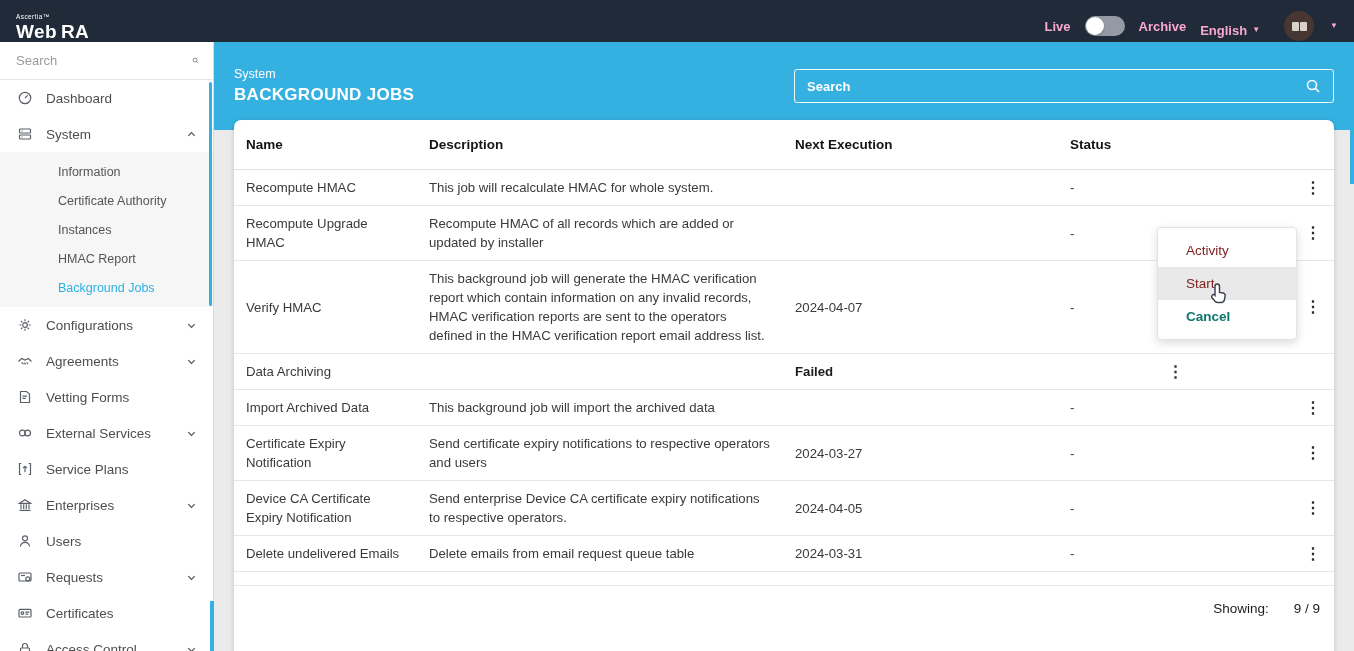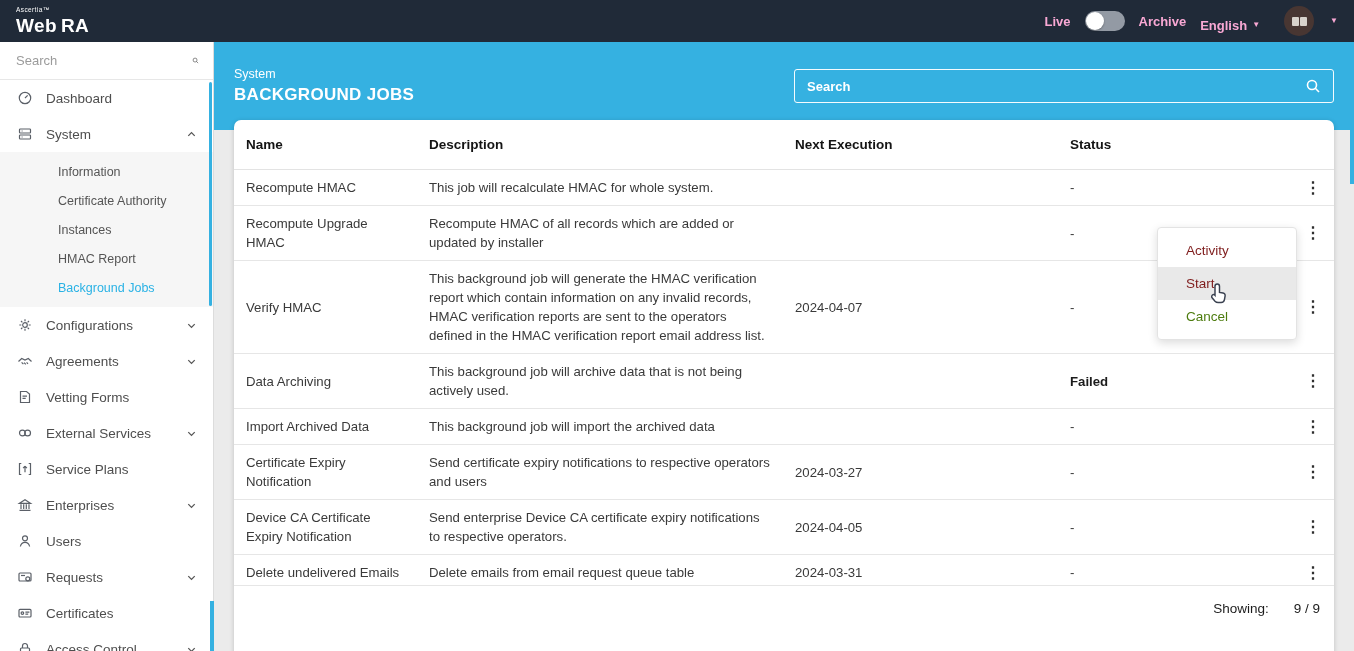--- a/index.html
+++ b/index.html
@@ -1,19 +1,19 @@
 <!DOCTYPE html>
 <html><head>
 <meta charset="utf-8">
 <style>
   * { margin:0; padding:0; box-sizing:border-box; }
   html,body { width:1354px; height:651px; overflow:hidden; font-family:"Liberation Sans","DejaVu Sans",sans-serif; background:#ebebeb; }
 
   
-  .topbar { position:fixed; top:0; left:0; width:1354px; height:42px; background:#202a38; display:flex; align-items:center; padding:1px 16px; z-index:50; }
+  .topbar { position:fixed; top:0; left:0; width:1354px; height:42px; background:#202a38; display:flex; align-items:flex-end; padding:1px 16px; z-index:50; }
   .brand { color:#fff; line-height:1; }
   .brand-sup { font-size:6.5px; letter-spacing:.4px; display:block; margin-bottom:2px; }
   .brand-name { font-size:19px; font-weight:700; letter-spacing:.4px; }
   .brand-ra { margin-left:4px; }
   .topbar-right { margin-left:auto; display:flex; align-items:center; gap:14px; color:#f9a8d4; font-size:13px; }
   .toggle { width:40px; height:20px; background:#939aa4; border-radius:10px; position:relative; cursor:pointer; }
   .toggle .knob { position:absolute; left:1px; top:1px; width:18px; height:18px; background:#fff; border-radius:50%; box-shadow:0 1px 2px rgba(0,0,0,.3); }
   .tb-label { font-weight:600; }
   .lang { display:flex; align-items:center; gap:5px; cursor:pointer; font-weight:600;margin-top:8px; }
   .caret { font-size:8px; line-height:1; }
@@ -56,21 +56,21 @@
   .cell { padding:8px 12px; font-size:13.2px; color:#3a3a3a; line-height:19px; }
   .cell.status.failed { font-weight:700; color:#1c1c1c; }
   .cell.actions { display:flex; justify-content:center; padding:0; }
   .dots-btn { border:0; background:transparent; font-size:16px; font-weight:700; color:#2e2e2e; cursor:pointer; line-height:1; padding:4px 6px; }
   .tfoot { height:45px; border-top:1px solid #e6e6e6; display:flex; align-items:center; justify-content:flex-end; padding-right:14px; gap:25px; font-size:13.5px; font-weight:400; color:#1c1c1c; }
 
   
   .context-menu { position:fixed; left:1157px; top:227px; width:140px; background:#fff; border:1px solid #e3e3e3; border-radius:4px; box-shadow:0 3px 10px rgba(0,0,0,.14); padding:6px 0; z-index:60; }
   .menu-item { height:33px; display:flex; align-items:center; padding-left:28px; font-size:13.5px; color:#7f1d1d; cursor:pointer; }
   .menu-item.hover { background:#e9e9e9; }
-  .menu-item.disabled { color:#4d7c0f; cursor:default; }
+  .menu-item.disabled { color:#0f766e; cursor:default;font-weight:bold; }
   .hand-cursor { position:fixed; left:1206px; top:280px; width:27px; height:27px; z-index:70; pointer-events:none; }
 </style>
 </head>
 <body>
 
 <header class="topbar">
   <div class="brand">
     <span class="brand-sup">Ascertia™</span>
     <span class="brand-name"><span>Web</span><span class="brand-ra">RA</span></span>
   </div>
@@ -305,21 +305,20 @@
           <div class="cell name">Verify HMAC</div>
           <div class="cell desc">This background job will generate the HMAC verification report which contain information on any invalid records, HMAC verification reports are sent to the operators defined in the HMAC verification report email address list.</div>
           <div class="cell next">2024-04-07</div>
           <div class="cell status">-</div>
           <div class="cell actions">
             <button class="dots-btn">⋮</button>
           </div>
         </div>
         <div class="trow row">
           <div class="cell name">Data Archiving</div>
-          <div class="cell desc">This background job will archive data that is not being actively used.</div>
           <div class="cell next"></div>
           <div class="cell status failed">Failed</div>
           <div class="cell actions">
             <button class="dots-btn">⋮</button>
           </div>
         </div>
         <div class="trow row">
           <div class="cell name">Import Archived Data</div>
           <div class="cell desc">This background job will import the archived data</div>
           <div class="cell next"></div>

